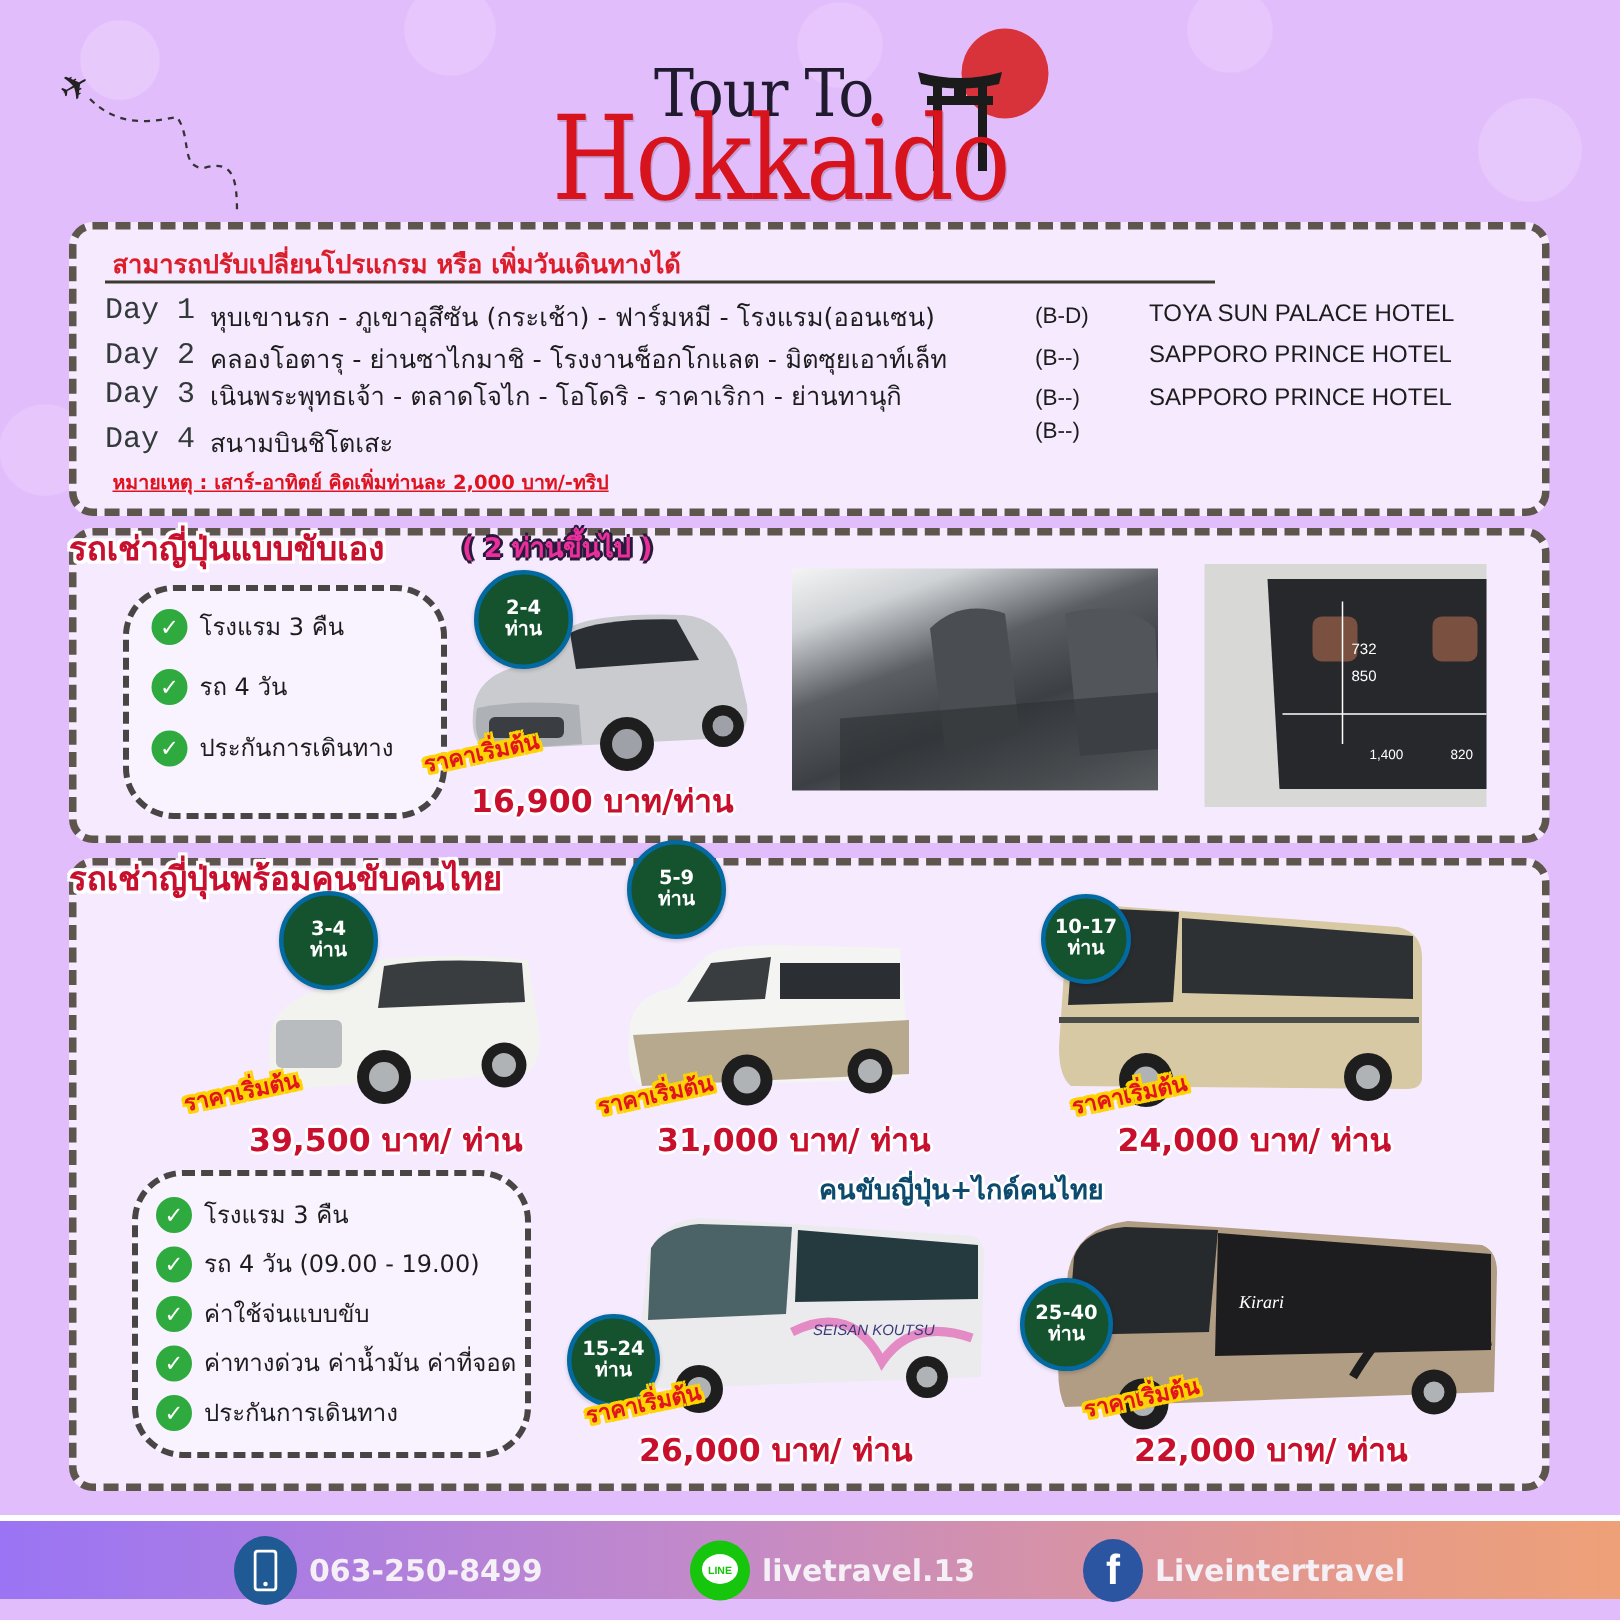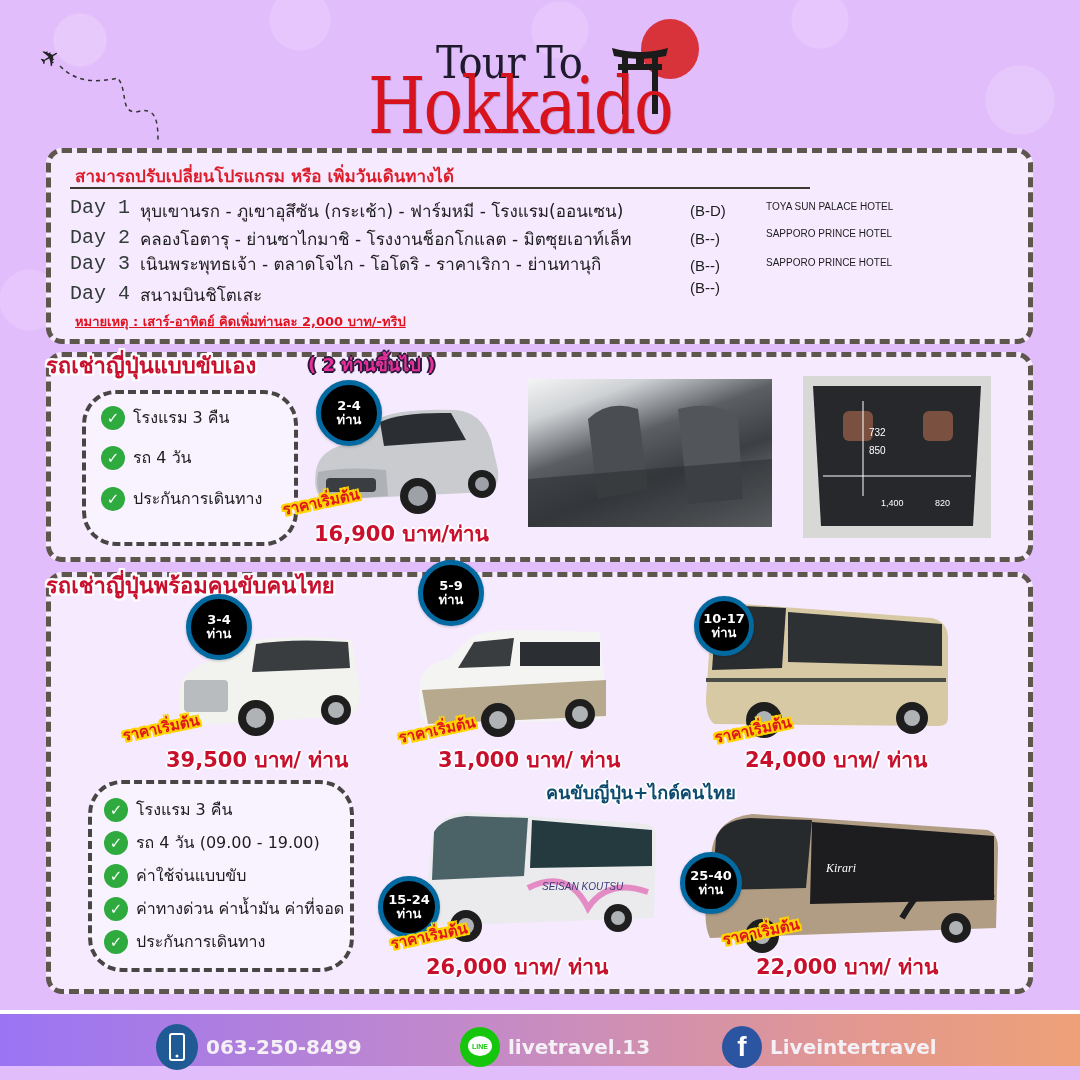--- a/index.html
+++ b/index.html
@@ -35,21 +35,21 @@
   .panel-1 { left: 46px; top: 148px; width: 987px; height: 196px; }
   .panel-2 { left: 46px; top: 352px; width: 987px; height: 210px; }
   .panel-3 { left: 46px; top: 572px; width: 987px; height: 422px; }
 
   
   .itin-head { position: absolute; left: 75px; top: 162px; font-size: 17px; font-weight: bold; color: #dc1e2b; }
   .itin-rule { position: absolute; left: 70px; top: 187px; width: 740px; height: 2px; background: #3a3a2e; }
   .day { position: absolute; left: 70px; font-family: Liberation Mono, monospace; font-size: 20px; color: #333a3a; }
   .day-desc { position: absolute; left: 140px; font-size: 17px; color: #1d1d1d; }
   .meal { position: absolute; left: 690px; font-family: "Liberation Sans", sans-serif; font-size: 15px; color: #1d1d1d; }
-  .hotel { position: absolute; left: 766px; font-family: "Liberation Sans", sans-serif; font-size: 10px; color: #1d1d1d; }
+  .hotel { position: absolute; left: 766px; font-family: "Liberation Sans", sans-serif; font-size: 16px; color: #1d1d1d; }
   .note { position: absolute; left: 75px; top: 311px; font-size: 13px; font-weight: bold; color: #e0121e; text-decoration: underline; }
 
   
   .sec-title {
     position: absolute; font-size: 22px; font-weight: bold; color: #c8102e;
     text-shadow: 2px 0 0 #fff, -2px 0 0 #fff, 0 2px 0 #fff, 0 -2px 0 #fff, 2px 2px 0 #fff, -2px -2px 0 #fff, 2px -2px 0 #fff, -2px 2px 0 #fff;
   }
   .sec-sub {
     position: absolute; font-size: 18px; font-weight: bold; color: #ea2f9c;
     text-shadow: 2px 0 0 #2a1a3a, -2px 0 0 #2a1a3a, 0 2px 0 #2a1a3a, 0 -2px 0 #2a1a3a, 1px 1px 0 #2a1a3a;
@@ -61,29 +61,29 @@
   }
   .check-row { position: absolute; display: flex; align-items: center; gap: 8px; font-size: 16px; color: #1d1d1d; white-space: nowrap; }
   .check-icon {
     width: 24px; height: 24px; border-radius: 50%; background: #2eaa3f; color: #fff;
     display: inline-flex; align-items: center; justify-content: center; font-size: 15px; font-weight: bold; flex: 0 0 24px;
   }
 
   
   .badge {
     position: absolute; width: 66px; height: 66px; border-radius: 50%;
-    background: #000000; border: 5px solid #0369a1; color: #fff;
+    background: #14532d; border: 3px solid #0369a1; color: #fff;
     display: flex; flex-direction: column; align-items: center; justify-content: center;
     font-size: 13px; font-weight: bold; line-height: 1.05; text-align: center;
     box-shadow: 0 1px 3px rgba(0,0,0,0.2);
   }
 
   
   .vehicle { position: absolute; }
-  .photo { position: absolute; overflow: hidden; }
+  .photo { position: absolute; overflow: hidden; padding-left: 32px; }
 
   
   .price-start {
     position: absolute; font-size: 15px; font-weight: bold; color: #e0151f; transform: rotate(-12deg);
     text-shadow: 2px 0 0 #ffd400, -2px 0 0 #ffd400, 0 2px 0 #ffd400, 0 -2px 0 #ffd400, 2px 2px 0 #ffd400, -2px -2px 0 #ffd400, 2px -2px 0 #ffd400, -2px 2px 0 #ffd400;
   }
   .price {
     position: absolute; font-size: 21px; font-weight: bold; color: #c8102e; white-space: nowrap;
     text-shadow: 2px 0 0 #fff, -2px 0 0 #fff, 0 2px 0 #fff, 0 -2px 0 #fff;
   }

